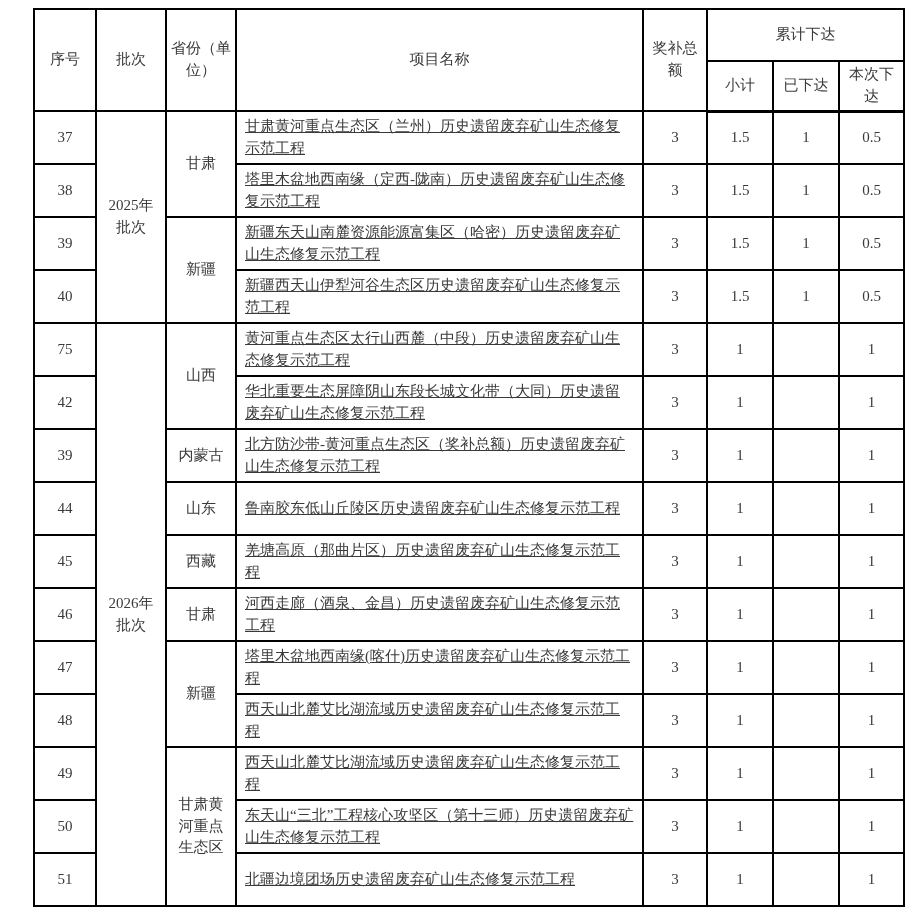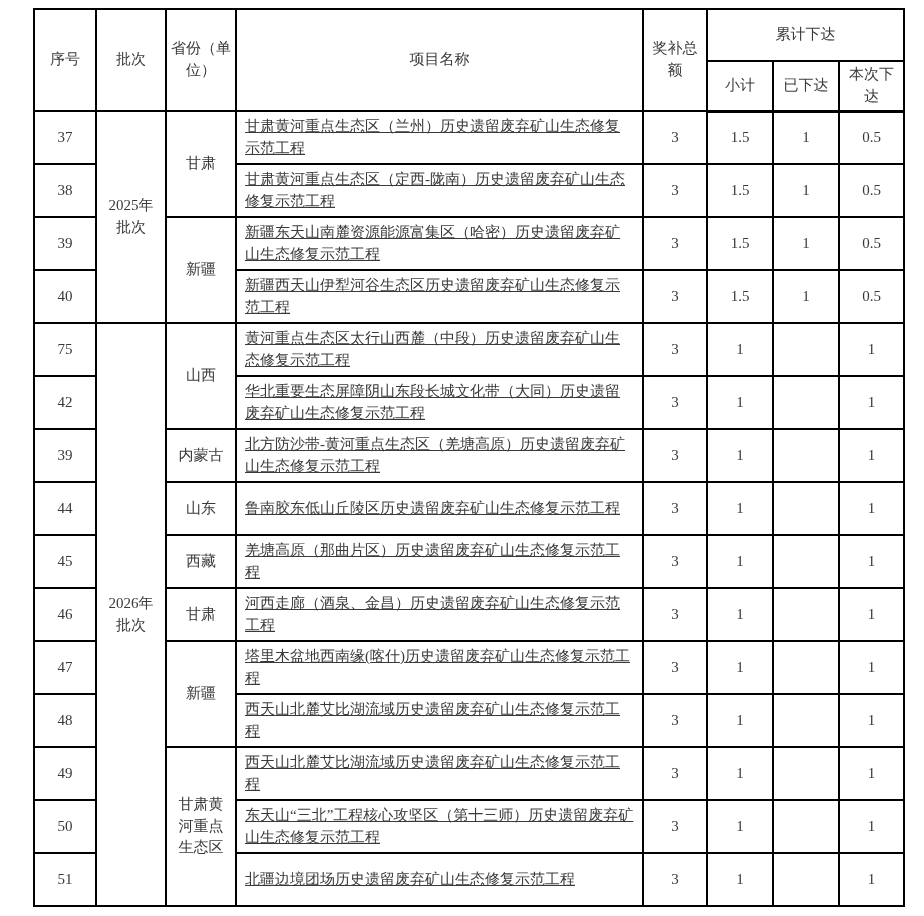--- a/index.html
+++ b/index.html
@@ -74,21 +74,21 @@
       <td class="batch" rowspan="4">2025年批次</td>
       <td class="province" rowspan="2">甘肃</td>
       <td class="project">甘肃黄河重点生态区（兰州）历史遗留废弃矿山生态修复示范工程</td>
       <td>3</td>
       <td>1.5</td>
       <td>1</td>
       <td>0.5</td>
     </tr>
     <tr>
       <td>38</td>
-      <td class="project">甘肃黄河重点生态区（定西-陇南）历史遗留废弃矿山生态修复示范工程</td>
+      <td class="project">塔里木盆地西南缘（定西-陇南）历史遗留废弃矿山生态修复示范工程</td>
       <td>3</td>
       <td>1.5</td>
       <td>1</td>
       <td>0.5</td>
     </tr>
     <tr>
       <td>39</td>
       <td class="province" rowspan="2">新疆</td>
       <td class="project">新疆东天山南麓资源能源富集区（哈密）历史遗留废弃矿山生态修复示范工程</td>
       <td>3</td>
@@ -118,21 +118,21 @@
       <td>42</td>
       <td class="project">华北重要生态屏障阴山东段长城文化带（大同）历史遗留废弃矿山生态修复示范工程</td>
       <td>3</td>
       <td>1</td>
       <td></td>
       <td>1</td>
     </tr>
     <tr>
       <td>39</td>
       <td class="province">内蒙古</td>
-      <td class="project">北方防沙带-黄河重点生态区（羌塘高原）历史遗留废弃矿山生态修复示范工程</td>
+      <td class="project">北方防沙带-黄河重点生态区（奖补总额）历史遗留废弃矿山生态修复示范工程</td>
       <td>3</td>
       <td>1</td>
       <td></td>
       <td>1</td>
     </tr>
     <tr>
       <td>44</td>
       <td class="province">山东</td>
       <td class="project">鲁南胶东低山丘陵区历史遗留废弃矿山生态修复示范工程</td>
       <td>3</td>

